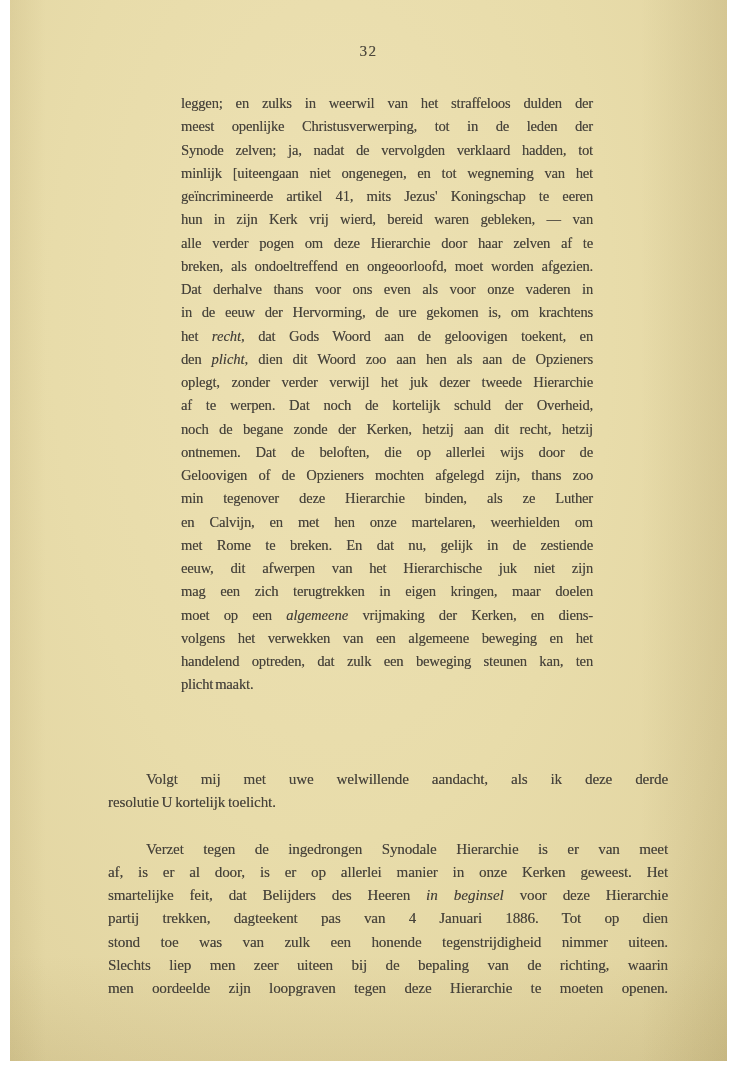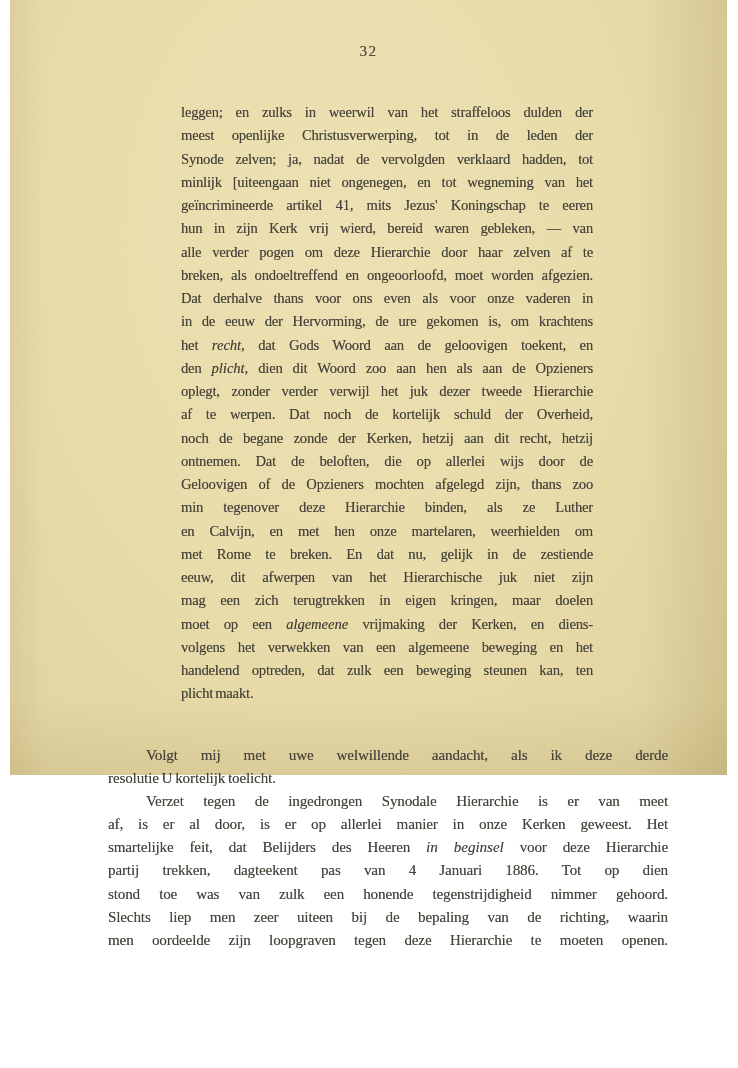--- a/index.html
+++ b/index.html
@@ -13,21 +13,21 @@
     position: relative;
     overflow: hidden;
     font-family: "Liberation Serif", "DejaVu Serif", serif;
     color: #46423a;
   }
   .paper {
     position: absolute;
     left: 10px;
     top: 0;
     width: 717px;
-    height: 775px;
+    height: 1061px;
     background:
       linear-gradient(to right,
         rgba(140,115,55,0.10) 0%, rgba(0,0,0,0) 5%,
         rgba(0,0,0,0) 88%, rgba(125,100,45,0.14) 100%),
       linear-gradient(to bottom,
         rgba(0,0,0,0) 0%, rgba(0,0,0,0) 90%, rgba(125,100,45,0.10) 100%),
       radial-gradient(ellipse at 45% 30%,
         #ede1b4 0%, #e8dcaa 50%, #e3d6a3 80%, #dccf9a 100%);
   }
   .page-number {
@@ -39,21 +39,21 @@
     font-size: 15px;
     letter-spacing: 1.5px;
     color: #4c473c;
   }
   .txtblock {
     text-shadow: 0.2px 0.2px 0.35px rgba(70,66,58,0.55);
   }
   .quote {
     position: absolute;
     left: 171px;
-    top: 101px;
+    top: 92px;
     width: 412px;
     font-size: 14.5px;
     line-height: 23.25px;
     word-spacing: -1.4px;
     letter-spacing: -0.15px;
   }
   .bodyblk {
     position: absolute;
     left: 98px;
     top: 744px;
@@ -66,20 +66,21 @@
   .jl {
     text-align: justify;
     text-align-last: justify;
     white-space: normal;
   }
   .jl.last {
     text-align-last: left;
   }
   .jl.first {
     text-indent: 38px;
+    margin-top: 24px;
   }
   em {
     font-style: italic;
     letter-spacing: 0;
   }
 </style>
 </head>
 <body>
 
 <div class="paper txtblock">
@@ -116,18 +117,18 @@
   </div>
 
   <div class="bodyblk">
     <div class="jl first">Volgt mij met uwe welwillende aandacht, als ik deze derde</div>
     <div class="jl last">resolutie U kortelijk toelicht.</div>
 
     <div class="jl first">Verzet tegen de ingedrongen Synodale Hierarchie is er van meet</div>
     <div class="jl">af, is er al door, is er op allerlei manier in onze Kerken geweest. Het</div>
     <div class="jl">smartelijke feit, dat Belijders des Heeren <em>in beginsel</em> voor deze Hierarchie</div>
     <div class="jl">partij trekken, dagteekent pas van 4 Januari 1886. Tot op dien</div>
-    <div class="jl">stond toe was van zulk een honende tegenstrijdigheid nimmer gehoord.</div>
+    <div class="jl">stond toe was van zulk een honende tegenstrijdigheid nimmer uiteen.</div>
     <div class="jl">Slechts liep men zeer uiteen bij de bepaling van de richting, waarin</div>
     <div class="jl">men oordeelde zijn loopgraven tegen deze Hierarchie te moeten openen.</div>
   </div>
 
 </div>
 
 </body></html>

